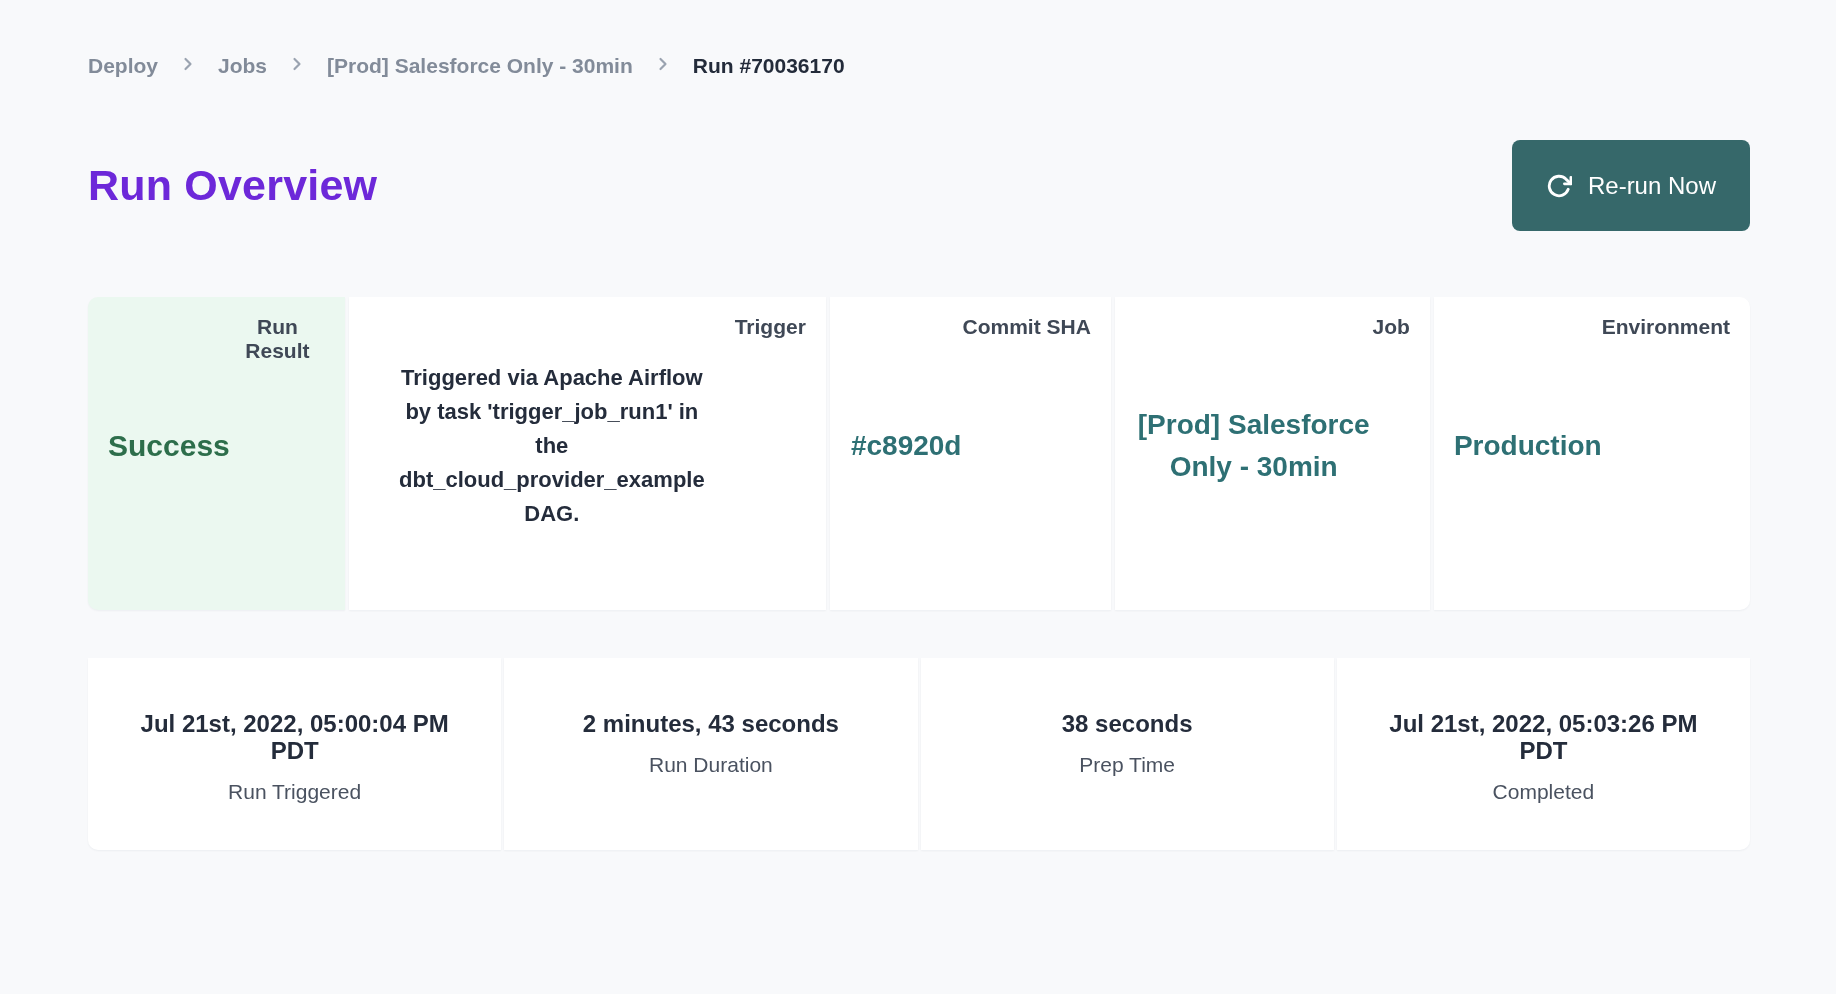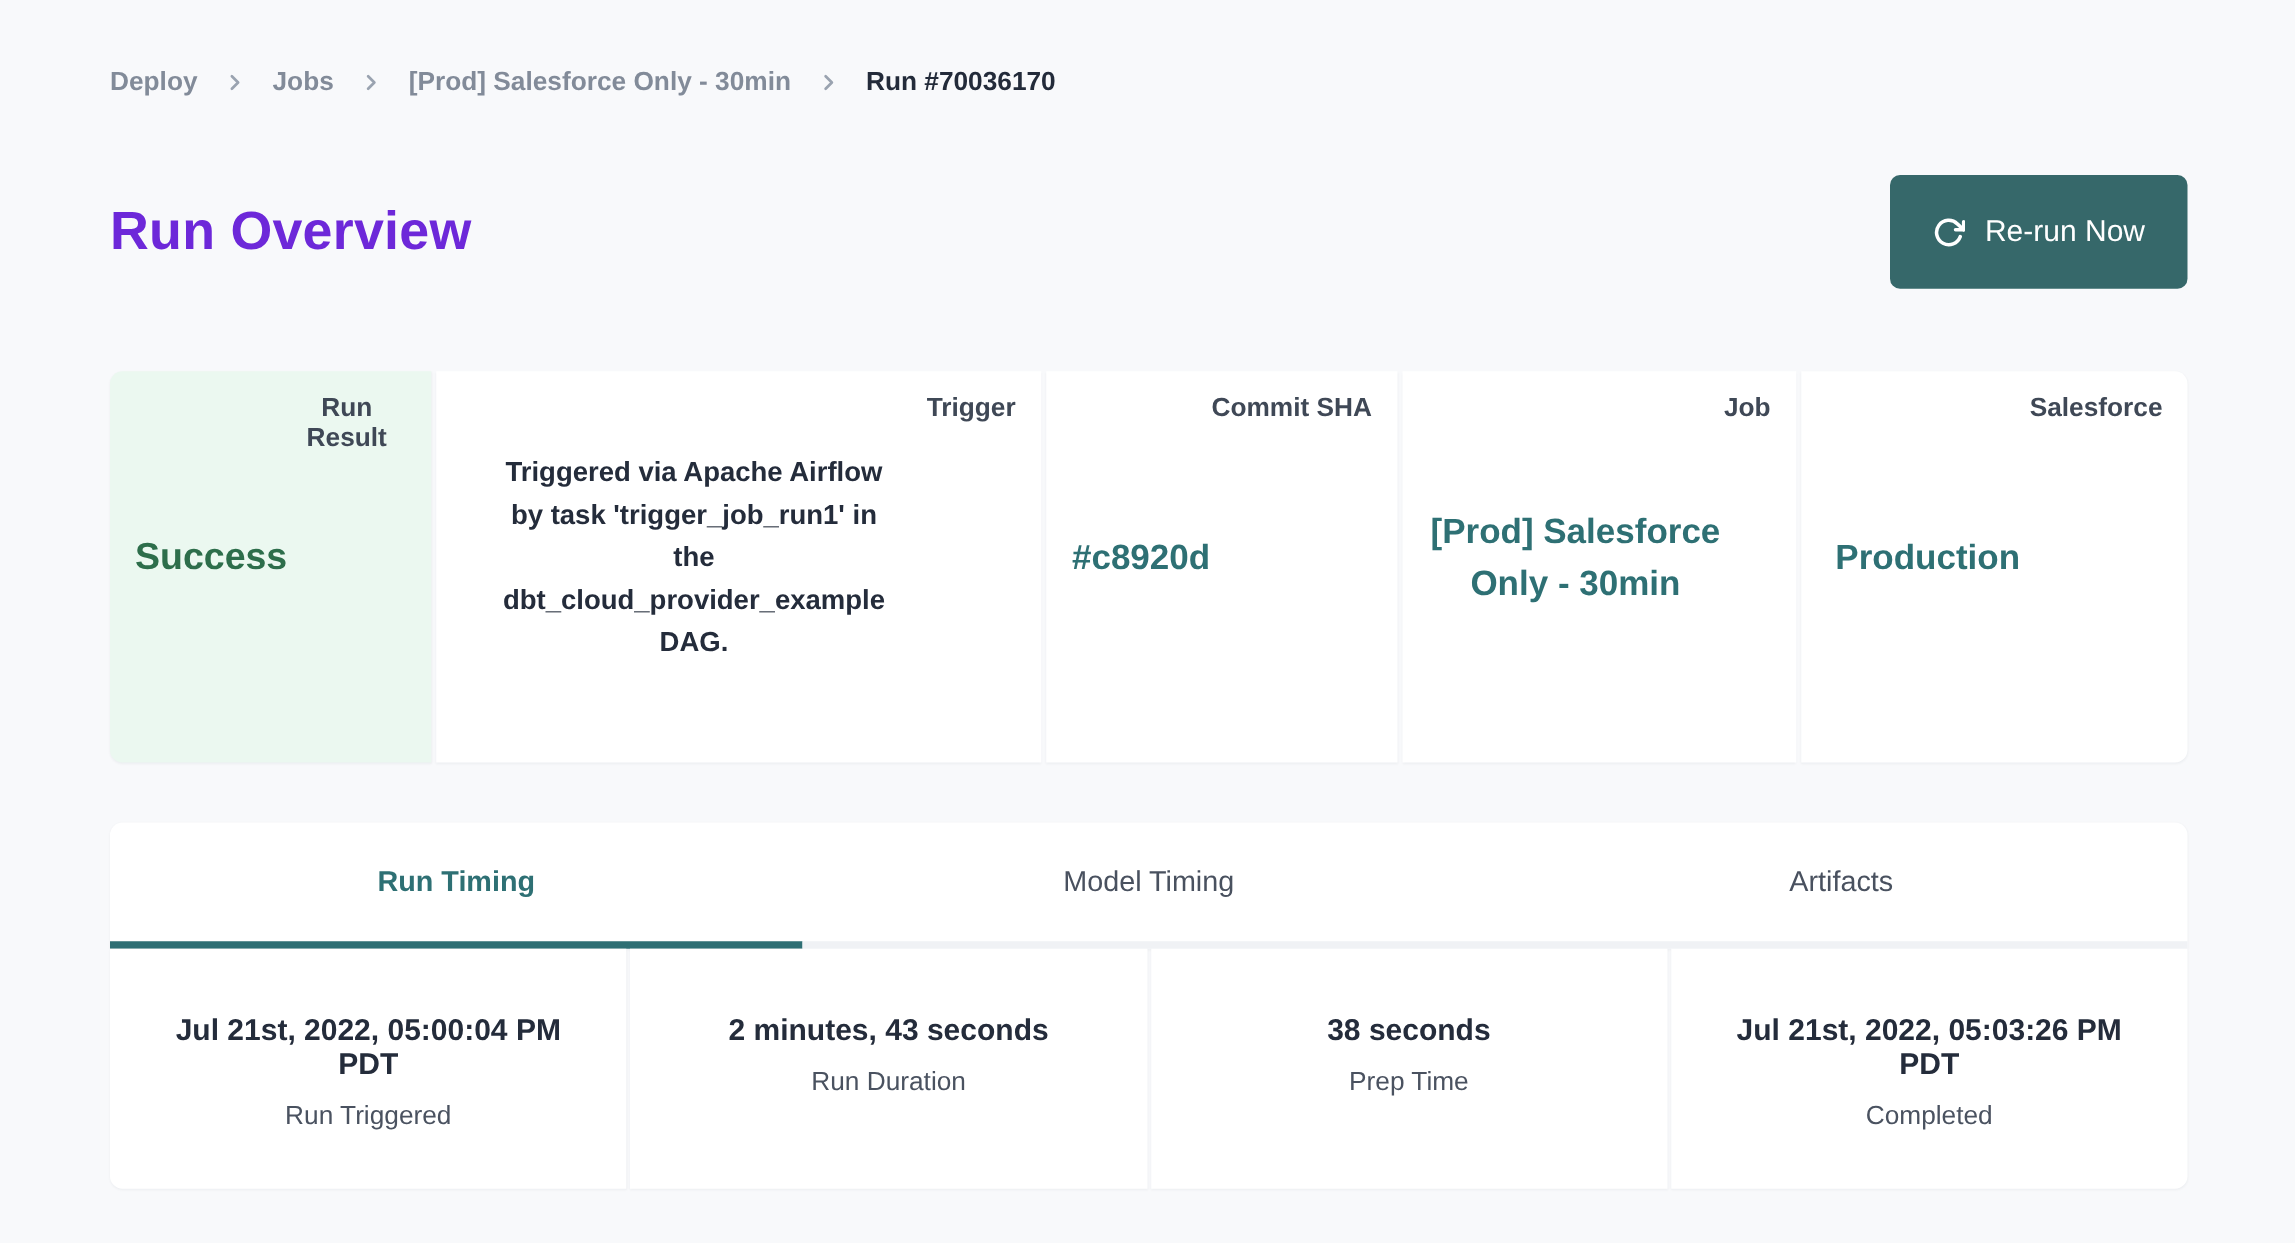--- a/index.html
+++ b/index.html
@@ -5,21 +5,21 @@
   * { margin: 0; padding: 0; box-sizing: border-box; }
   html, body { width: 1836px; height: 994px; overflow: hidden; }
   body {
     background: #f8f9fb;
     font-family: "Liberation Sans", "DejaVu Sans", sans-serif;
     color: #232b3a;
   }
   .page { width: 1662px; margin: 0 86px 0 88px; padding-top: 54px; }
 
   
-  .breadcrumb { display: flex; align-items: center; gap: 20px; font-size: 21px; font-weight: 600; }
+  .breadcrumb { display: flex; gap: 20px; font-size: 21px; font-weight: 600; }
   .crumb { color: #828b99; cursor: pointer; }
   .crumb.current { color: #232b3a; font-weight: 700; cursor: default; }
   .crumb-sep { width: 20px; height: 20px; color: #9aa3b0; flex: 0 0 auto; display: inline-flex; }
   .crumb-sep svg { width: 100%; height: 100%; }
 
   
   .header-row { margin-top: 62px; display: flex; align-items: center; justify-content: space-between; }
   .page-title { font-size: 43px; font-weight: 700; color: #6d28d9; letter-spacing: 0.2px; }
   .rerun-btn {
     display: flex; align-items: center; gap: 16px;
@@ -131,30 +131,25 @@
     <div class="card card-4">
       <div class="card-value-wrap">
           <span class="value-teal narrow">[Prod] Salesforce Only - 30min</span>
         </div>
       <div class="card-label">Job</div>
     </div>
     <div class="card card-5">
       <div class="card-value-wrap">
           <span class="value-teal">Production</span>
         </div>
-      <div class="card-label">Salesforce</div>
+      <div class="card-label">Environment</div>
     </div>
   </section>
 
   <section class="timing-section">
-    <div class="tabs-row">
-      <div class="tab active">Run Timing</div>
-      <div class="tab">Model Timing</div>
-      <div class="tab">Artifacts</div>
-    </div>
     <div class="timing-cells">
       <div class="tcell">
         <div class="timing-value">Jul 21st, 2022, 05:00:04 PM PDT</div>
         <div class="timing-label">Run Triggered</div>
       </div>
       <div class="tcell">
         <div class="timing-value">2 minutes, 43 seconds</div>
         <div class="timing-label">Run Duration</div>
       </div>
       <div class="tcell">

